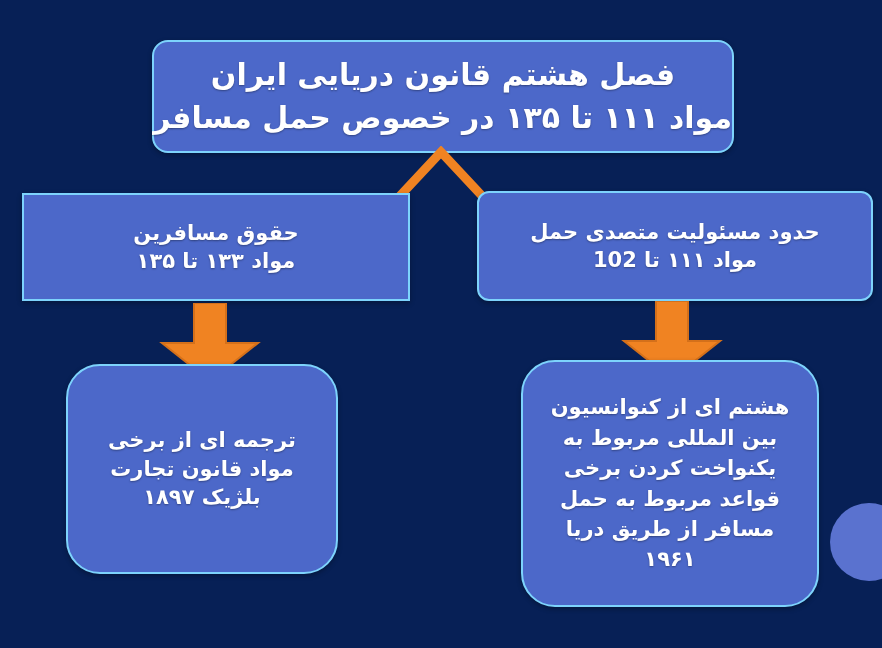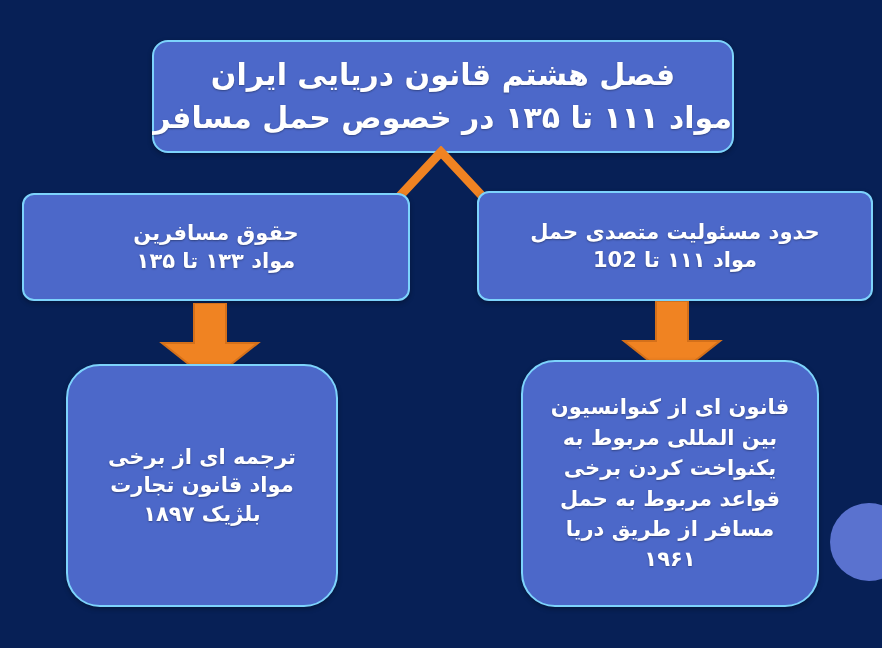--- a/index.html
+++ b/index.html
@@ -47,39 +47,39 @@
     letter-spacing: 0.5px;
   }
   #title-node .line { line-height: 1.42; }
 
   
   #left-node {
     left: 22px;
     top: 193px;
     width: 388px;
     height: 108px;
-    border-radius: 12px;
+    border-radius: 0;
     font-size: 21px;
   }
   #right-node {
     left: 477px;
     top: 191px;
     width: 396px;
     height: 110px;
     border-radius: 12px;
     font-size: 21px;
     justify-content: flex-end;
   }
 
   
   #left-leaf {
     left: 66px;
     top: 364px;
     width: 272px;
-    height: 243px;
+    height: 210px;
     border-radius: 34px;
     font-size: 21px;
   }
   #right-leaf {
     left: 521px;
     top: 360px;
     width: 298px;
     height: 247px;
     border-radius: 34px;
     font-size: 21px;
@@ -144,21 +144,21 @@
   <div class="node" id="left-leaf">
     <div class="txt">
       <span class="line">ترجمه ای از برخی</span>
       <span class="line">مواد قانون تجارت</span>
       <span class="line">بلژیک ۱۸۹۷</span>
     </div>
   </div>
 
   <div class="node" id="right-leaf">
     <div class="txt">
-      <span class="line">قانون ای از کنوانسیون</span>
+      <span class="line">هشتم ای از کنوانسیون</span>
       <span class="line">بین المللی مربوط به</span>
       <span class="line">یکنواخت کردن برخی</span>
       <span class="line">قواعد مربوط به حمل</span>
       <span class="line">مسافر از طریق دریا</span>
       <span class="line">۱۹۶۱</span>
     </div>
   </div>
 
   <div id="edge-circle"></div>
 

